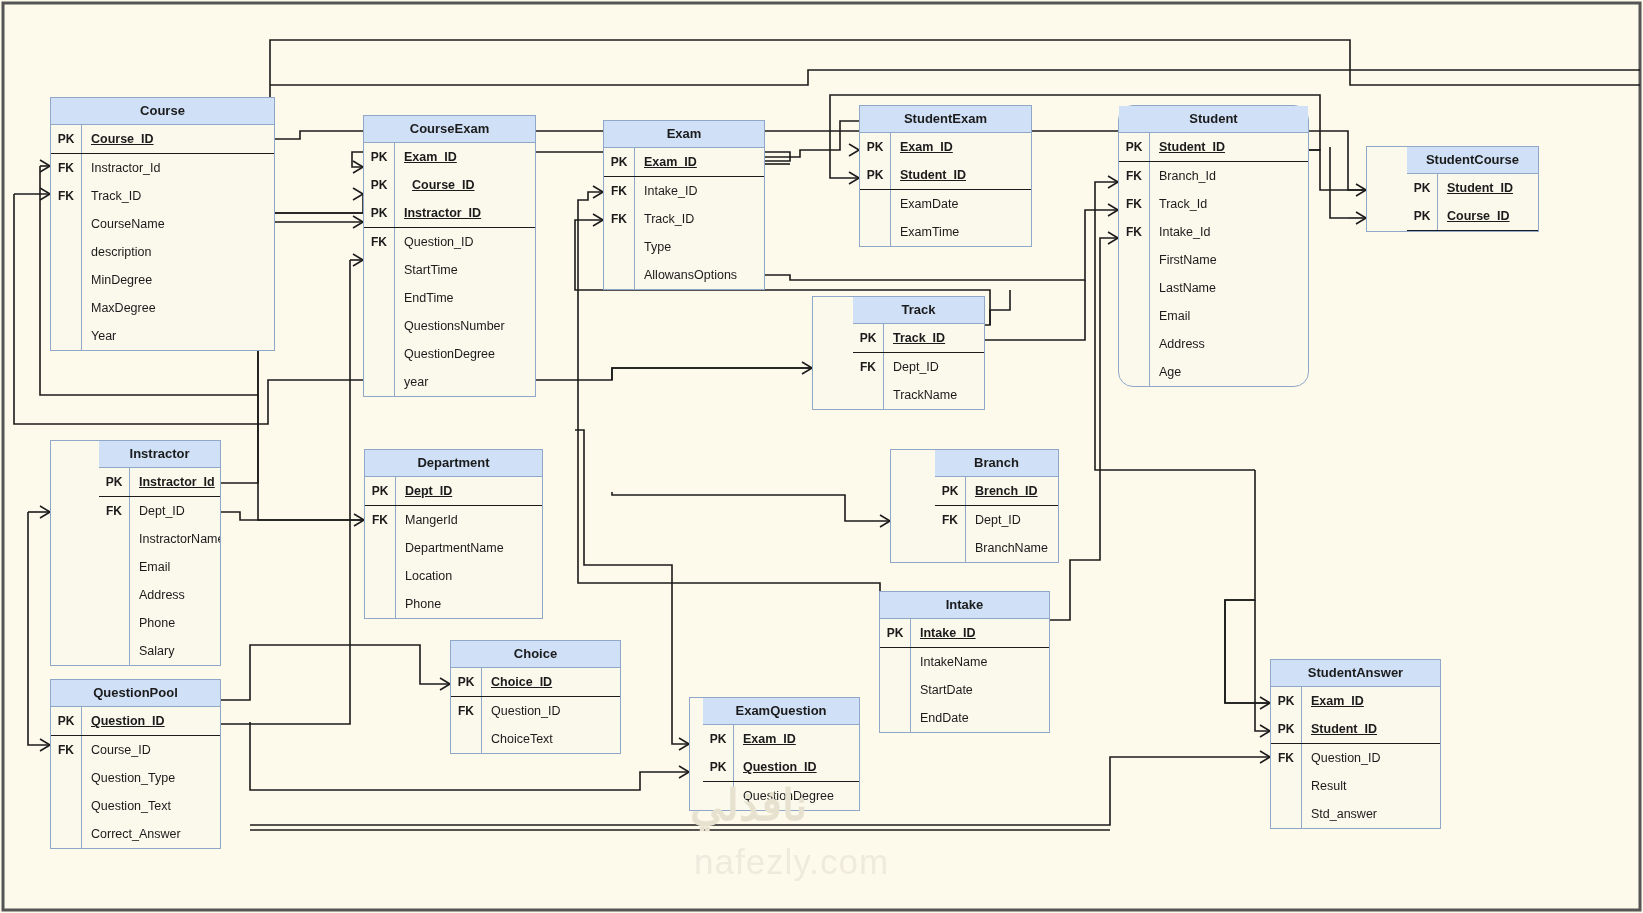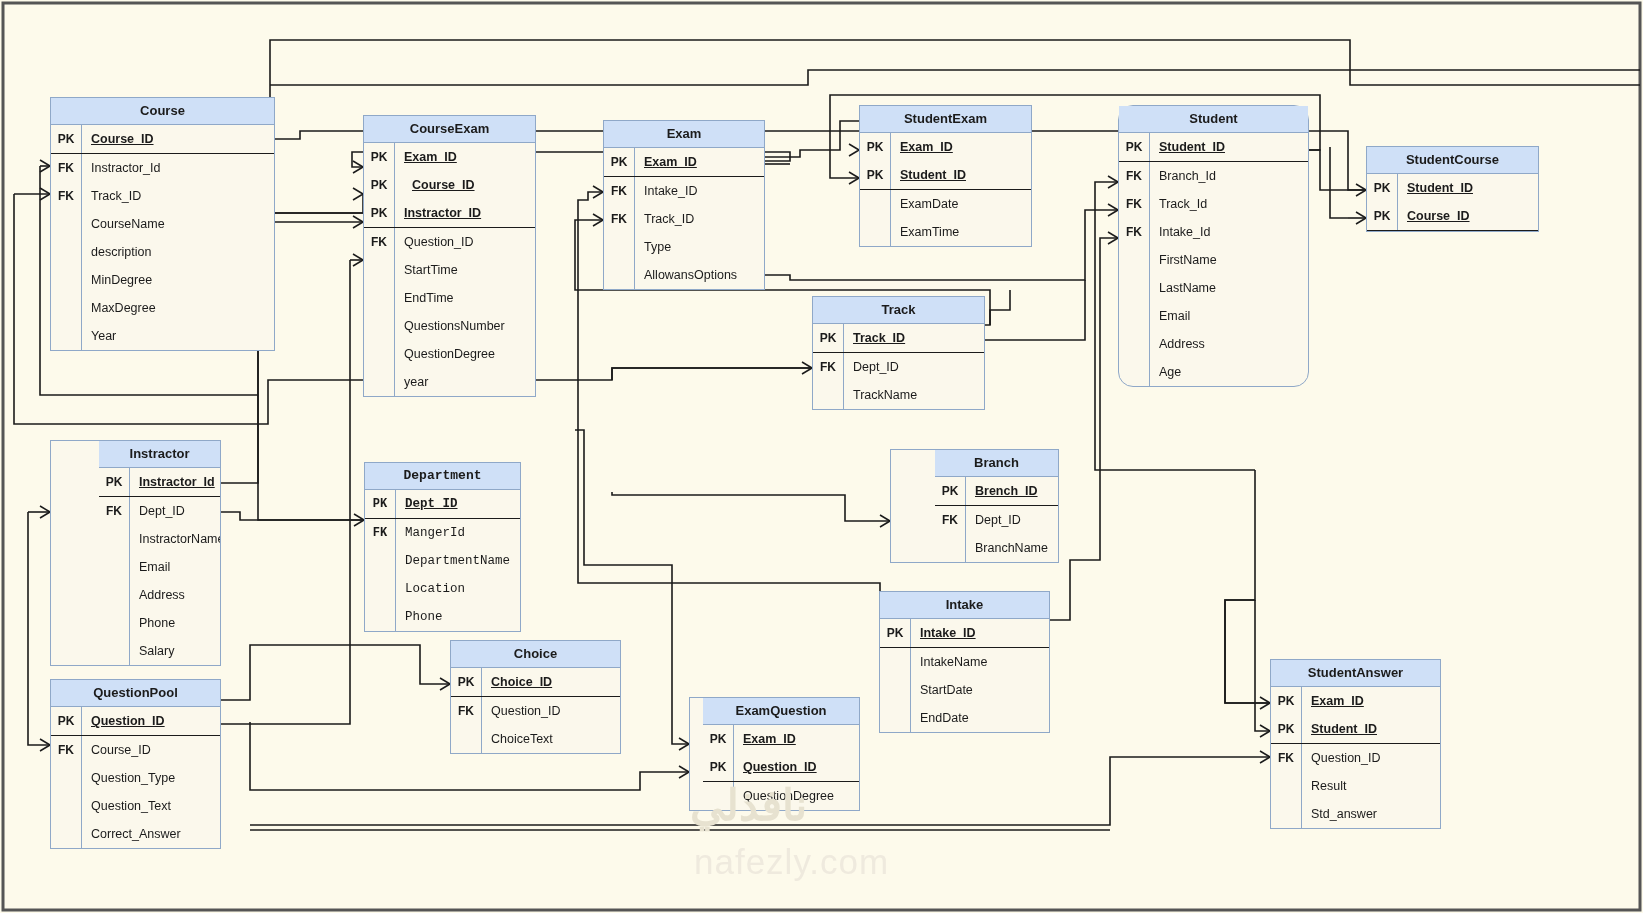--- a/index.html
+++ b/index.html
@@ -318,37 +318,37 @@
               <div class="key empty"></div>
               <div class="nm"><span>Address</span></div>
             </div>
             <div class="attr">
               <div class="key empty"></div>
               <div class="nm"><span>Age</span></div>
             </div>
           </div>
         </div>
       </div>
-      <div class="entity" style="left: 1366px; top: 146px; width: 173px;">
+      <div class="entity" style="left: 1366px; top: 146px; width: 173px; padding-left: 40px;">
         <div class="ent-title">StudentCourse</div>
         <div class="ent-body">
           <div class="pkgroup">
             <div class="attr pk">
               <div class="key">PK</div>
               <div class="nm"><span>Student_ID</span></div>
             </div>
             <div class="attr pk">
               <div class="key">PK</div>
               <div class="nm"><span>Course_ID</span></div>
             </div>
           </div>
           <div class="attrgroup"></div>
         </div>
       </div>
-      <div class="entity" style="left: 812px; top: 296px; width: 173px;">
+      <div class="entity" style="left: 812px; top: 296px; width: 173px; padding-left: 40px;">
         <div class="ent-title">Track</div>
         <div class="ent-body">
           <div class="pkgroup">
             <div class="attr pk">
               <div class="key">PK</div>
               <div class="nm"><span>Track_ID</span></div>
             </div>
           </div>
           <div class="attrgroup">
             <div class="attr">
@@ -392,21 +392,21 @@
               <div class="key empty"></div>
               <div class="nm"><span>Phone</span></div>
             </div>
             <div class="attr">
               <div class="key empty"></div>
               <div class="nm"><span>Salary</span></div>
             </div>
           </div>
         </div>
       </div>
-      <div class="entity" style="left: 364px; top: 462px; width: 157px; font-family: Liberation Mono, monospace;">
+      <div class="entity" style="left: 364px; top: 449px; width: 179px;">
         <div class="ent-title">Department</div>
         <div class="ent-body">
           <div class="pkgroup">
             <div class="attr pk">
               <div class="key">PK</div>
               <div class="nm"><span>Dept_ID</span></div>
             </div>
           </div>
           <div class="attrgroup">
             <div class="attr">

